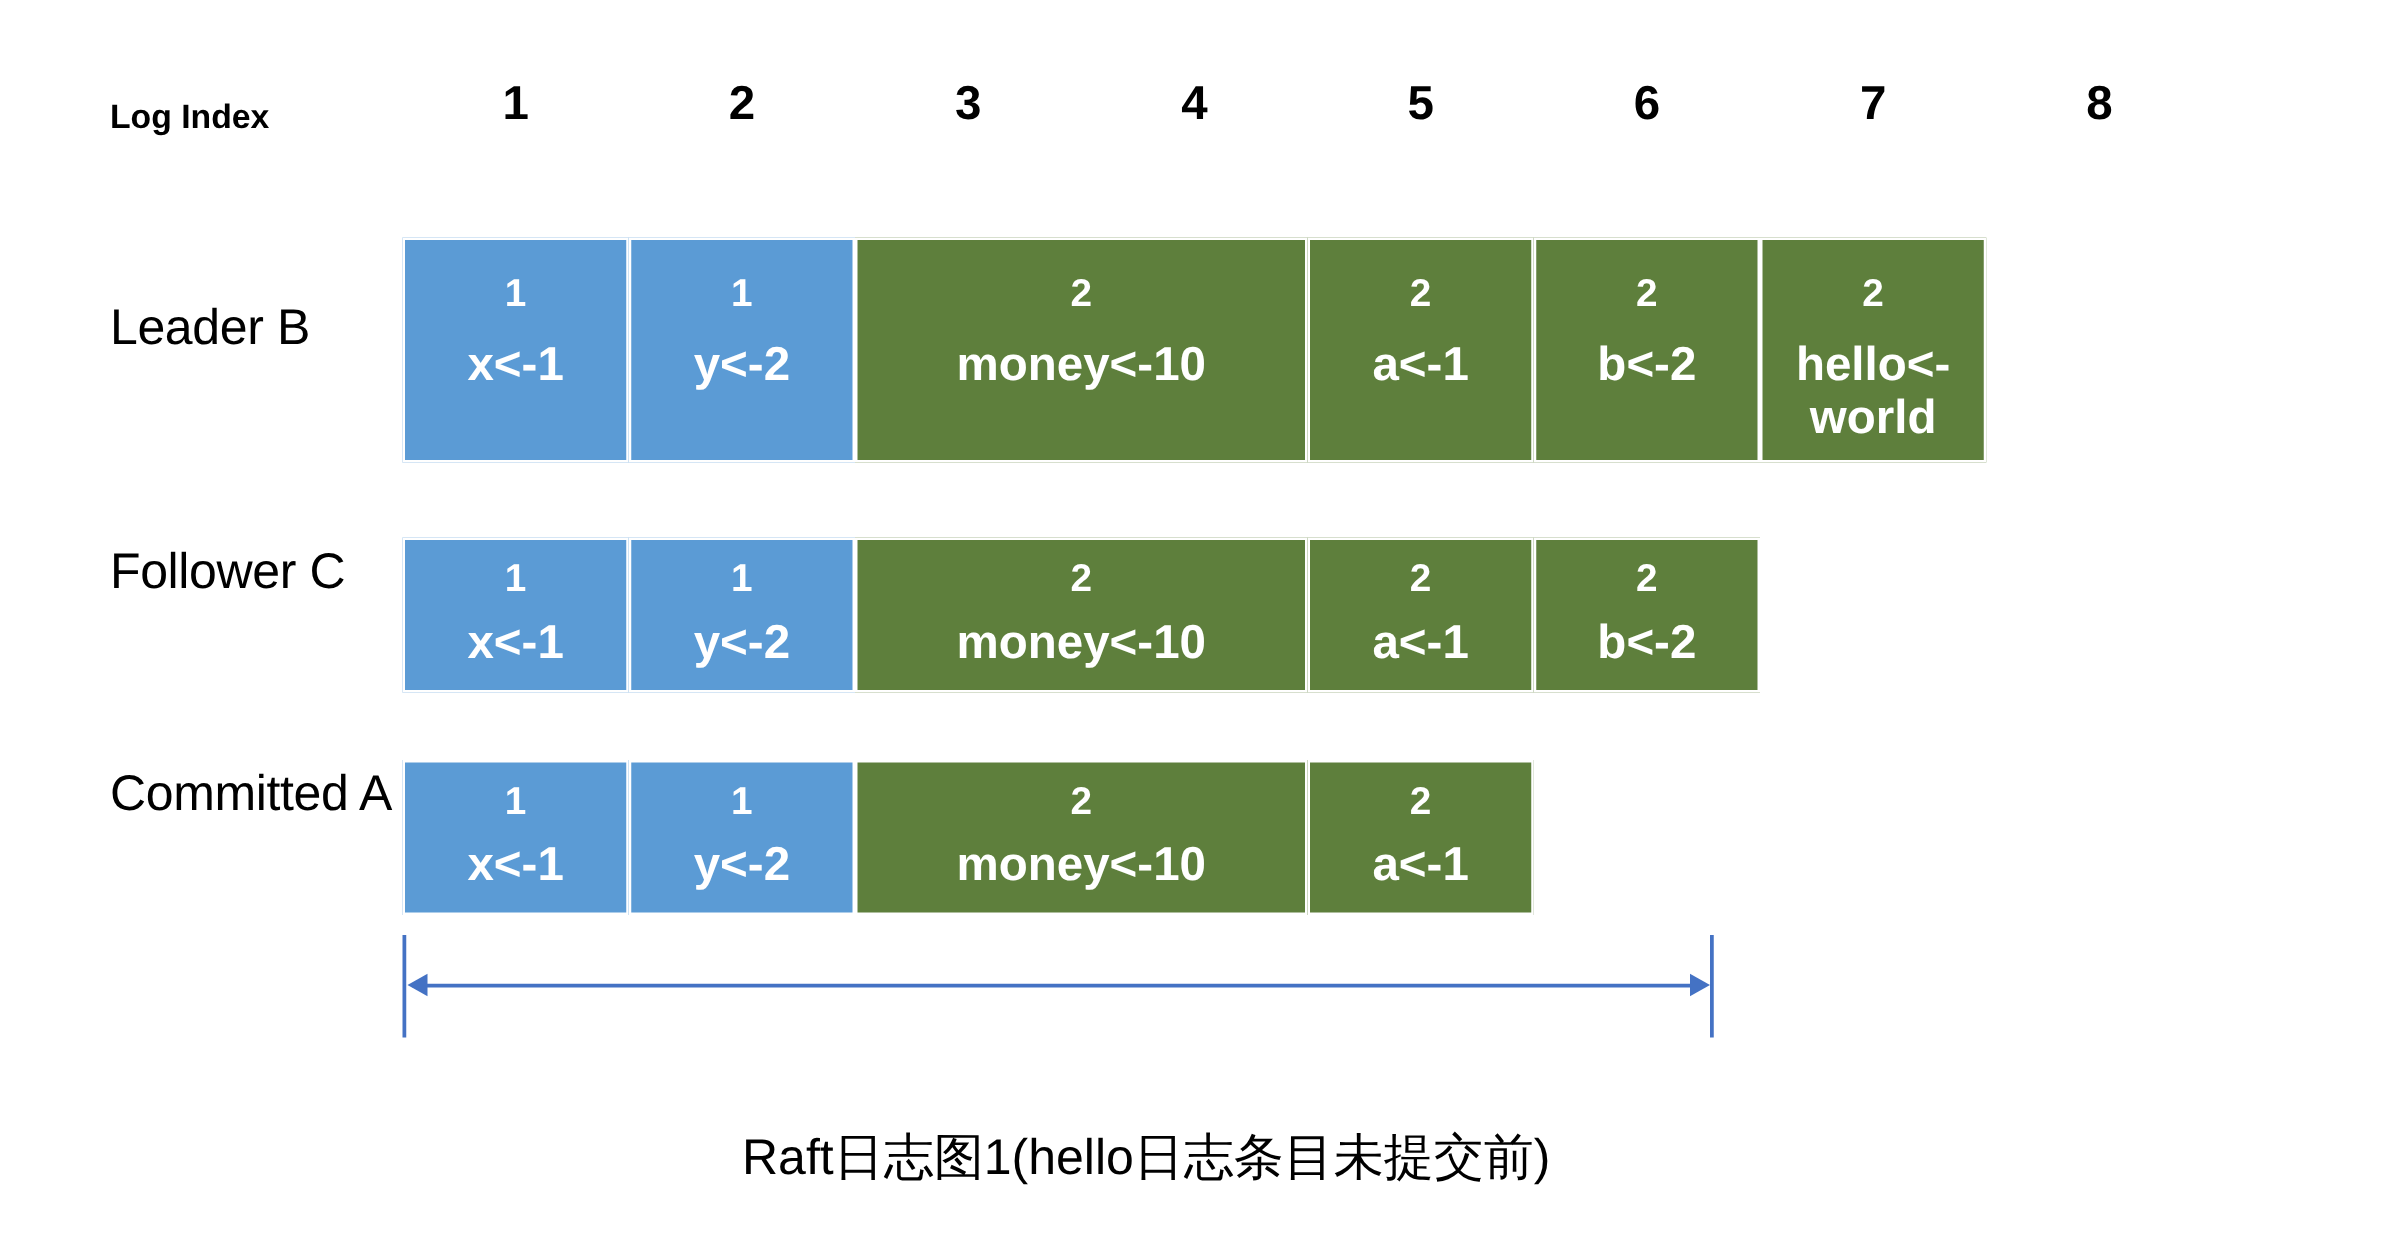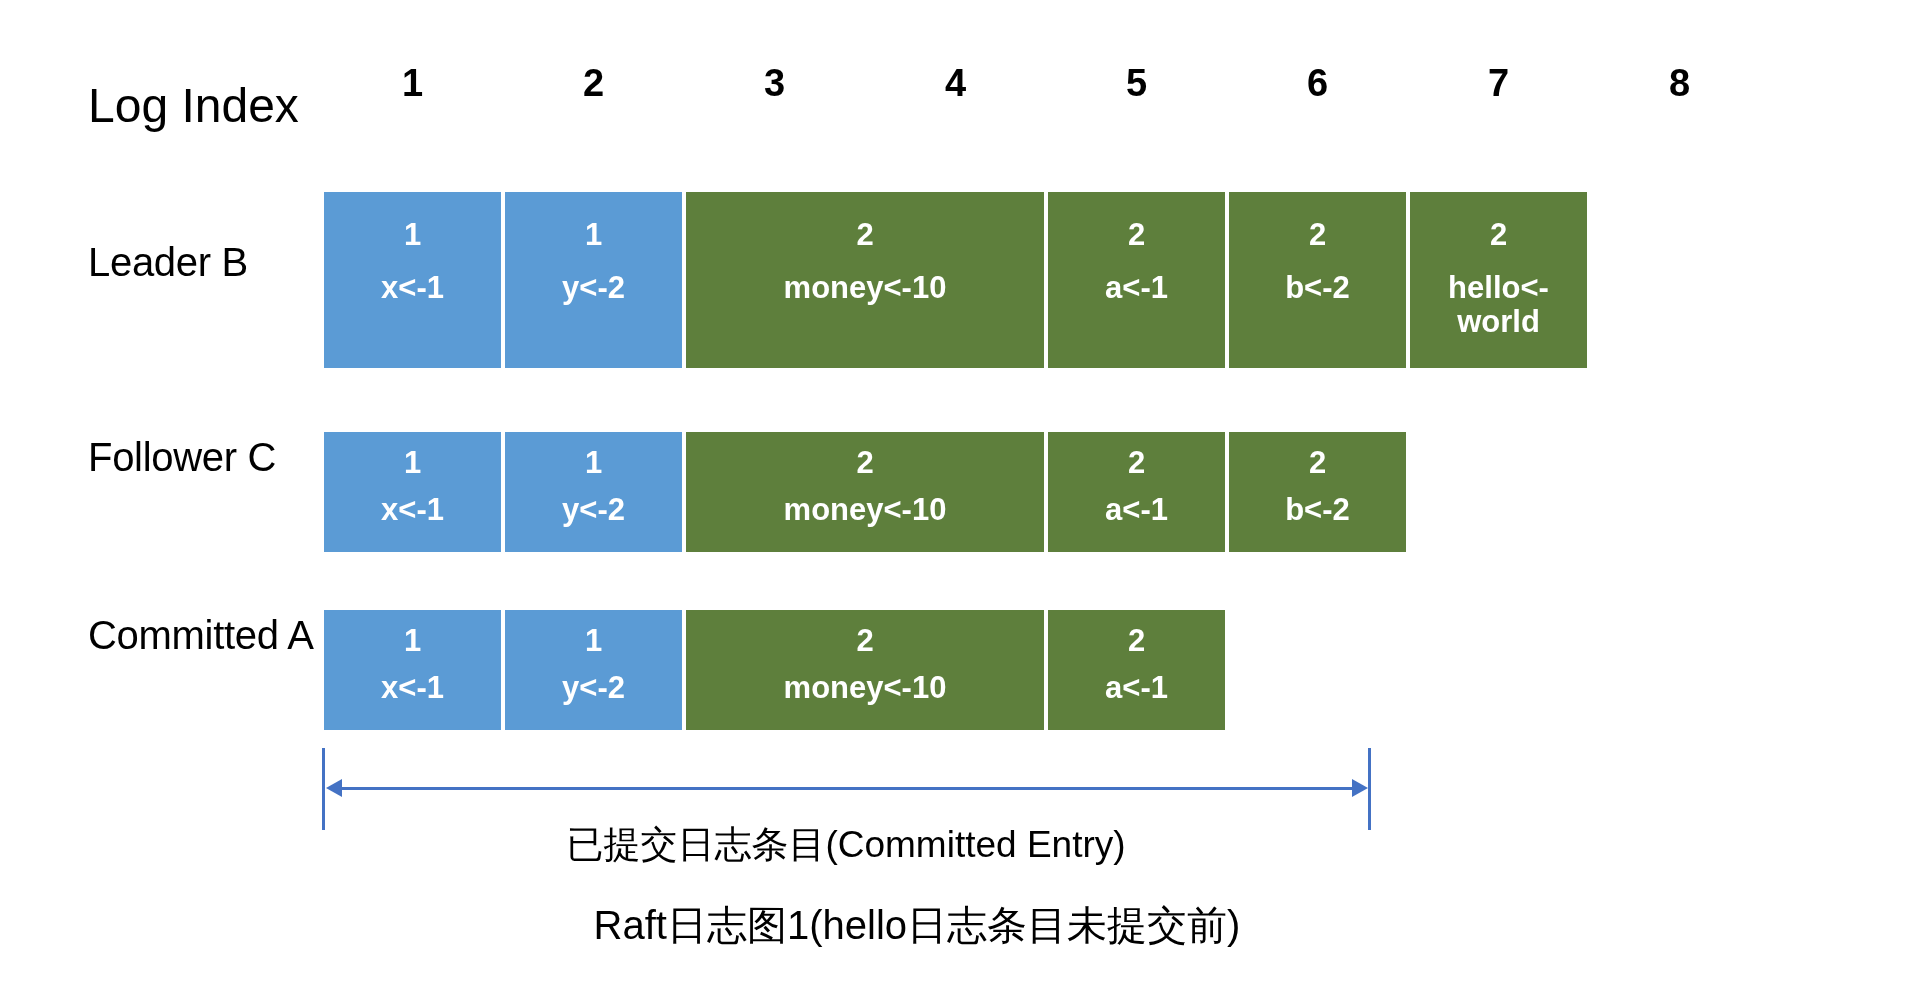--- a/index.html
+++ b/index.html
@@ -33,22 +33,22 @@
     white-space: nowrap;
     text-align: center;
     letter-spacing: -0.3px;
   }
 
   
   .index-title {
     position: absolute;
     left: 88px;
     top: 78px;
-    font-size: 48px;
-    font-weight: 400;
+    font-size: 27px;
+    font-weight: 700;
     color: #000;
     white-space: nowrap;
   }
   .index-num {
     position: absolute;
     top: 62px;
     width: 60px;
     margin-left: -30px;
     text-align: center;
     font-size: 38px;
@@ -75,21 +75,21 @@
     justify-content: center;
     line-height: 1.12;
     text-align: center;
     overflow: hidden;
   }
   .cell .term {
     font-size: 31px;
     font-weight: bold;
   }
   .cell .cmd {
-    font-size: 31px;
+    font-size: 38px;
     font-weight: bold;
     white-space: pre-line;
   }
   .cell.blue  { background: #5B9BD5; }
   .cell.green { background: #5E7F3C; }
 
   
   .row-leader .cell { height: 180px; justify-content: flex-start; padding-top: 26px; }
   .row-leader .cell .term { margin-bottom: 18px; }
 
@@ -231,17 +231,16 @@
     </div>
 
   <div>
     <div class="tick" style="left:322px; top:748px; height:82px;"></div>
     <div class="tick" style="left:1368px; top:748px; height:82px;"></div>
     <div class="arrow-line" style="left:330px; top:787px; width:1032px;"></div>
     <div class="arrow-head left" style="left:326px; top:779px;"></div>
     <div class="arrow-head right" style="left:1352px; top:779px;"></div>
   </div>
 
-  <div class="committed-label">已提交日志条目(Committed Entry)</div>
 
   <div class="figure-caption">Raft日志图1(hello日志条目未提交前)</div>
 
 </div>
 
 </body></html>

